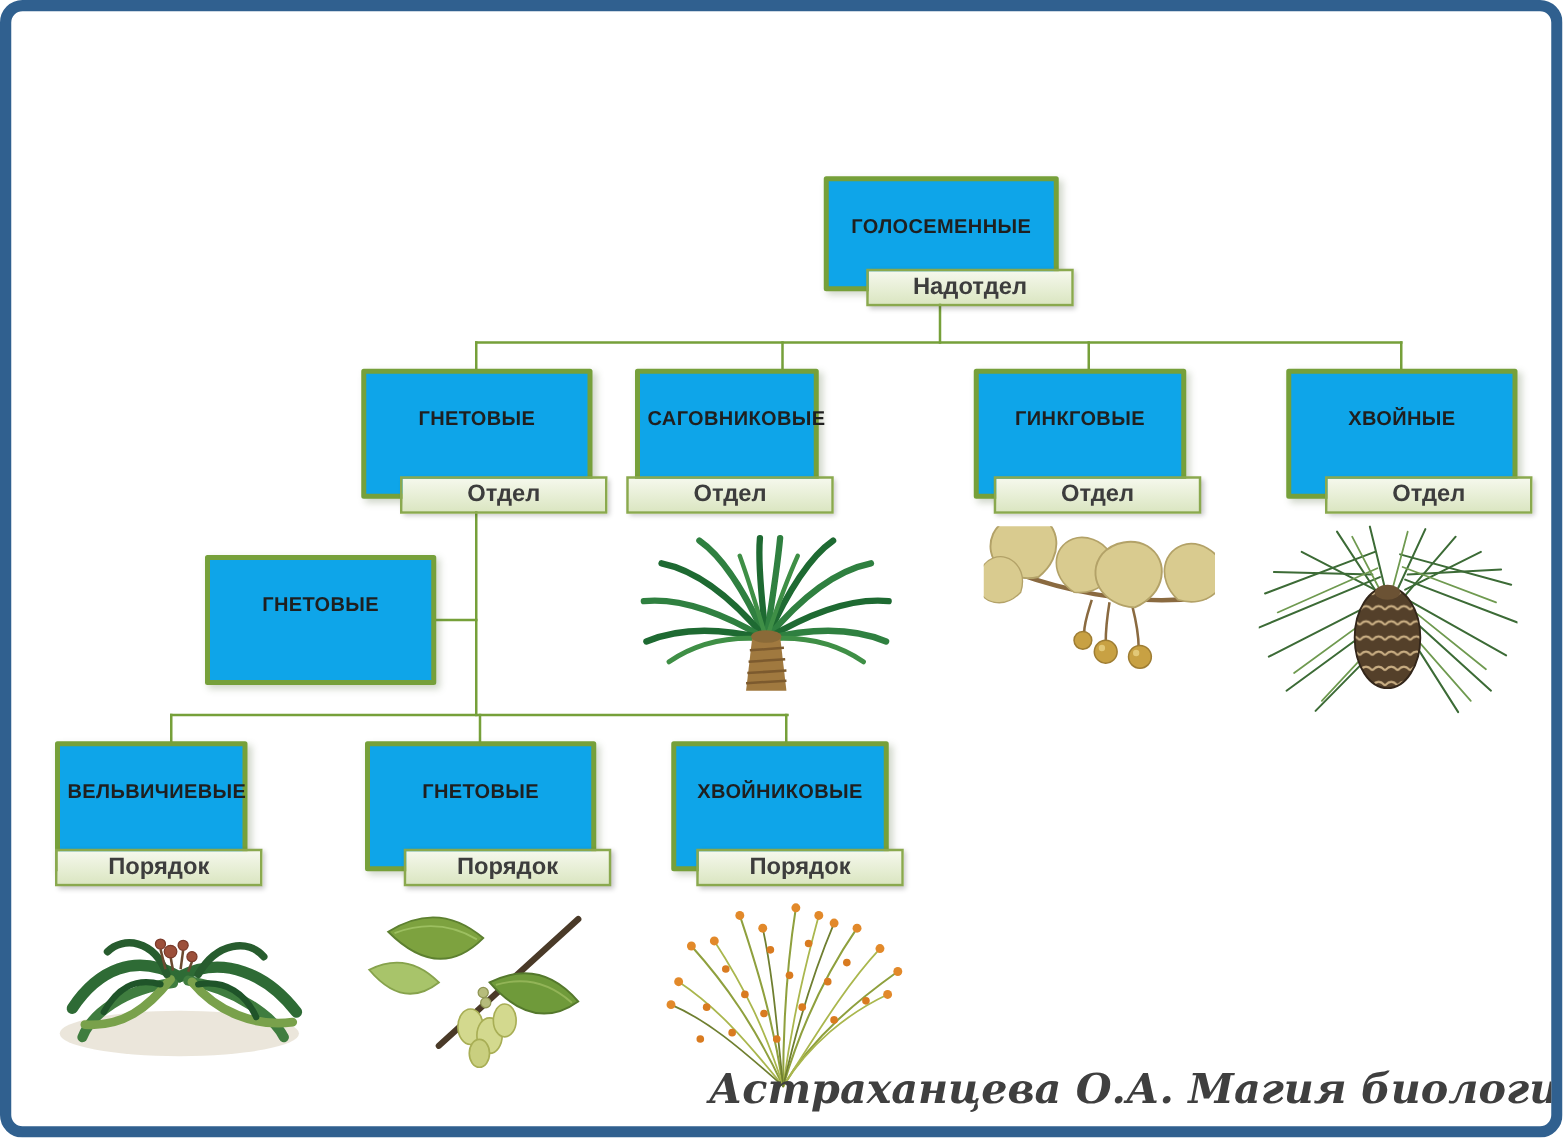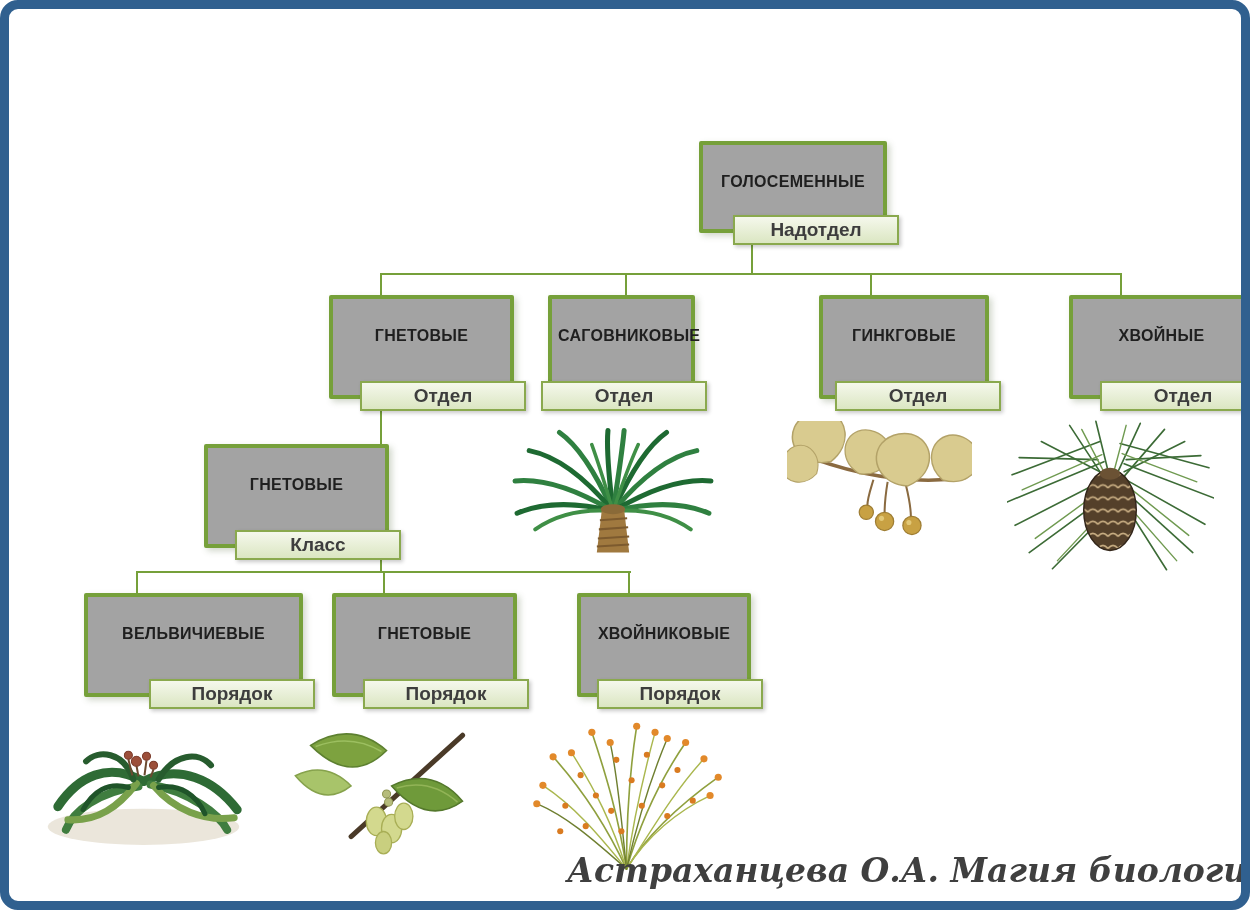--- a/index.html
+++ b/index.html
@@ -3,22 +3,22 @@
 <meta charset="utf-8">
 <style>
   * { margin:0; padding:0; box-sizing:border-box; }
   html,body { background:#ffffff; font-family:"Liberation Sans", sans-serif; }
   .page {
     position:relative; width:1250px; height:910px; background:#ffffff;
     border:9px solid #30608f; border-radius:18px; overflow:hidden;
   }
   .line { position:absolute; background:#76a03a; z-index:1; }
   .node {
-    position:absolute; background:#a3a3a3; border:4px solid #76a03a; border-radius:2px;
-    box-shadow:3px 3px 6px rgba(90,110,70,.28); z-index:2;margin-left:40px;
+    position:absolute; background:#0ea5e9; border:4px solid #76a03a; border-radius:2px;
+    box-shadow:3px 3px 6px rgba(90,110,70,.28); z-index:2;
   }
   .node-title {
     padding:28px 6px 0 6px; text-align:center; font-weight:bold; font-size:16px;
     color:#1f1f1f; letter-spacing:.3px;
   }
   .rank-tab {
     position:absolute; right:-16px; bottom:-16px; width:166px; height:30px;
     background:linear-gradient(#f5f8ec,#dbe6c2); border:2px solid #8aa94e;
     box-shadow:2px 2px 4px rgba(0,0,0,.22);
     display:flex; align-items:center; justify-content:center;
@@ -67,24 +67,23 @@
     <div class="node-title">ГИНКГОВЫЕ</div>
     <div class="rank-tab">Отдел</div>
   </div>
   <div class="node" style="left:1020px; top:286px; width:185px; height:104px;">
     <div class="node-title">ХВОЙНЫЕ</div>
     <div class="rank-tab">Отдел</div>
   </div>
 
   <div class="node" style="left:155px; top:435px; width:185px; height:104px;">
     <div class="node-title">ГНЕТОВЫЕ</div>
-    <div class="rank-tab">Класс</div>
-  </div>
-
-  <div class="node" style="left:35px; top:584px; width:219px; height:104px;">
+  </div>
+
+  <div class="node" style="left:35px; top:584px; width:154px; height:104px;">
     <div class="node-title">ВЕЛЬВИЧИЕВЫЕ</div>
     <div class="rank-tab">Порядок</div>
   </div>
   <div class="node" style="left:283px; top:584px; width:185px; height:104px;">
     <div class="node-title">ГНЕТОВЫЕ</div>
     <div class="rank-tab">Порядок</div>
   </div>
   <div class="node" style="left:528px; top:584px; width:174px; height:104px;">
     <div class="node-title">ХВОЙНИКОВЫЕ</div>
     <div class="rank-tab">Порядок</div>

